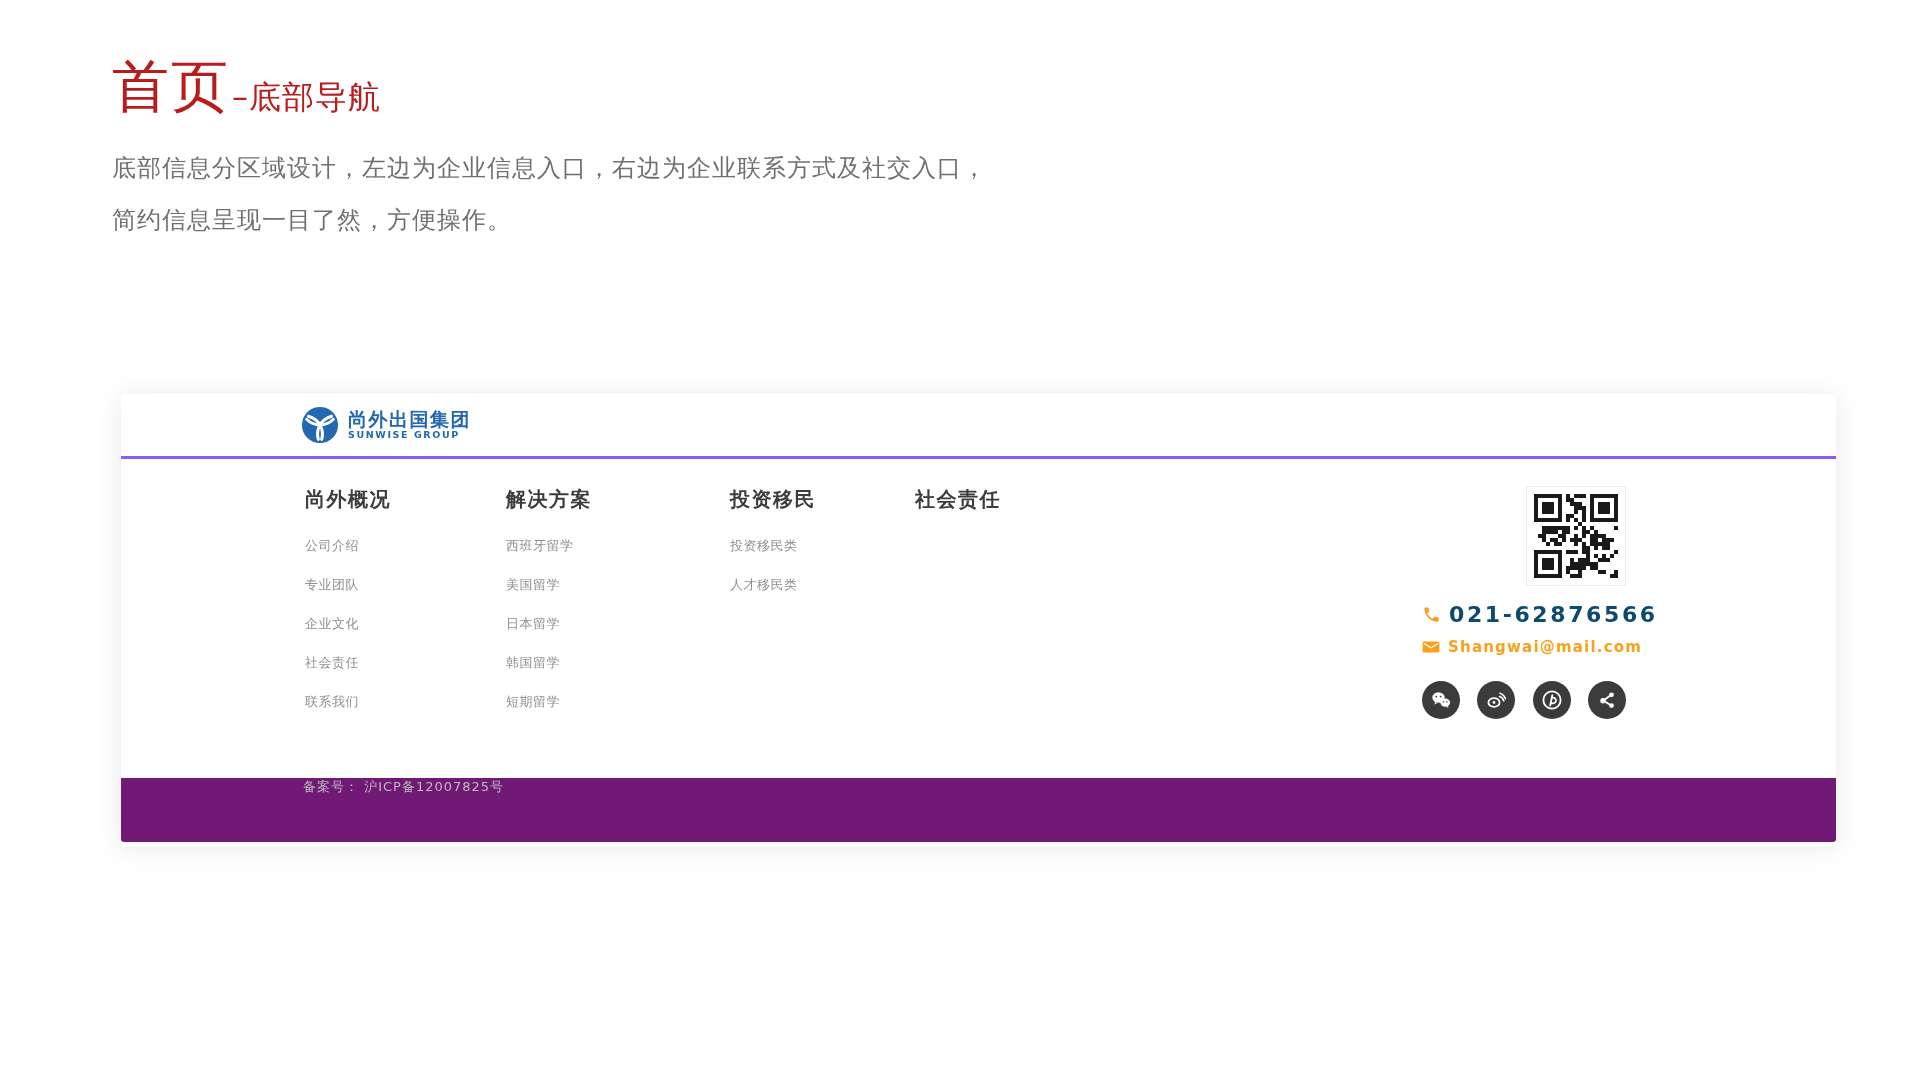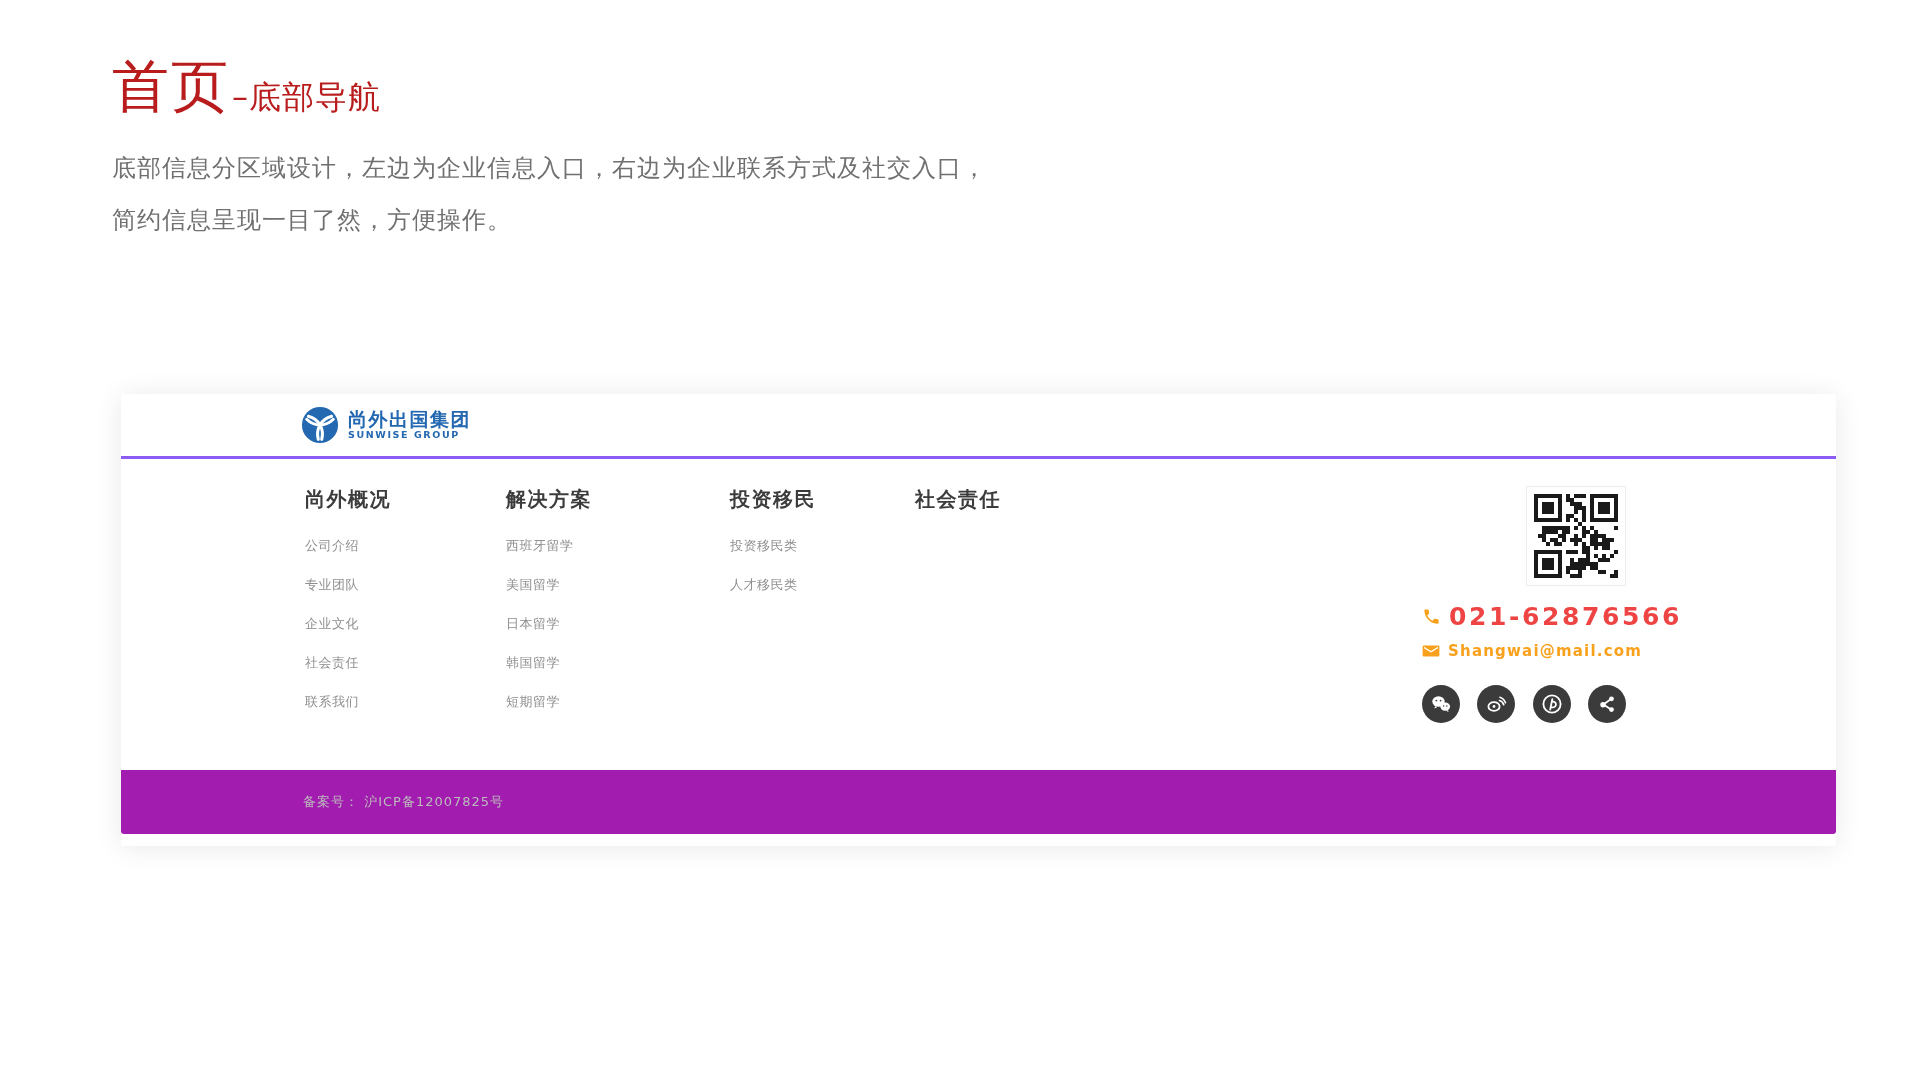--- a/index.html
+++ b/index.html
@@ -36,31 +36,31 @@
     margin-bottom:24px; }
   .nav-col ul { list-style:none; }
   .nav-col li { font-size:13px; color:#8f8f8f; margin-bottom:21px; cursor:pointer; letter-spacing:0.5px; }
 
   .contact-block { position:absolute; top:27px; right:210px; width:204px; }
   .qr-box { width:100px; height:100px; margin-left:auto; background:#fff;
     border:1px solid #ececec; padding:5px; }
   .qr-box svg { display:block; width:88px; height:88px; }
   .phone-row { margin-top:16px; display:flex; align-items:center; }
   .phone-row svg { width:19px; height:19px; margin-right:8px; flex:none; }
-  .phone-text { font-size:25px; font-weight:bold; color:#ef4444; letter-spacing:2.6px; white-space:nowrap; }
+  .phone-text { font-size:22px; font-weight:bold; color:#0c4a6e; letter-spacing:2.6px; white-space:nowrap; }
   .email-row { margin-top:11px; display:flex; align-items:center; }
   .email-row svg { width:18px; height:14px; margin-right:8px; flex:none; }
   .email-text { font-size:15px; font-weight:bold; color:#f9a11c; letter-spacing:1.2px; white-space:nowrap; }
   .social-row { margin-top:25px; display:flex; justify-content:space-between; }
   .social-btn { width:38px; height:38px; border-radius:50%; background:#3b3b3b;
     display:flex; align-items:center; justify-content:center; cursor:pointer; }
   .social-btn svg { width:24px; height:24px; }
 
-  .card-bottom-bar { position:absolute; left:0; right:0; bottom:12px; height:64px;
-    background:#a21caf; border-radius:0 0 3px 3px; display:flex; align-items:center;
+  .card-bottom-bar { position:absolute; left:0; right:0; bottom:4px; height:64px;
+    background:#701a75; border-radius:0 0 3px 3px; display:flex; align-items:flex-start;
     padding-left:182px; }
   .icp-text { font-size:13px; color:#bcbcbc; letter-spacing:1px; }
 </style>
 </head>
 <body>
 
 <div class="page-header">
   <div class="title-row">
     <span class="page-title">首页</span>
     <span class="page-subtitle">–底部导航</span>

